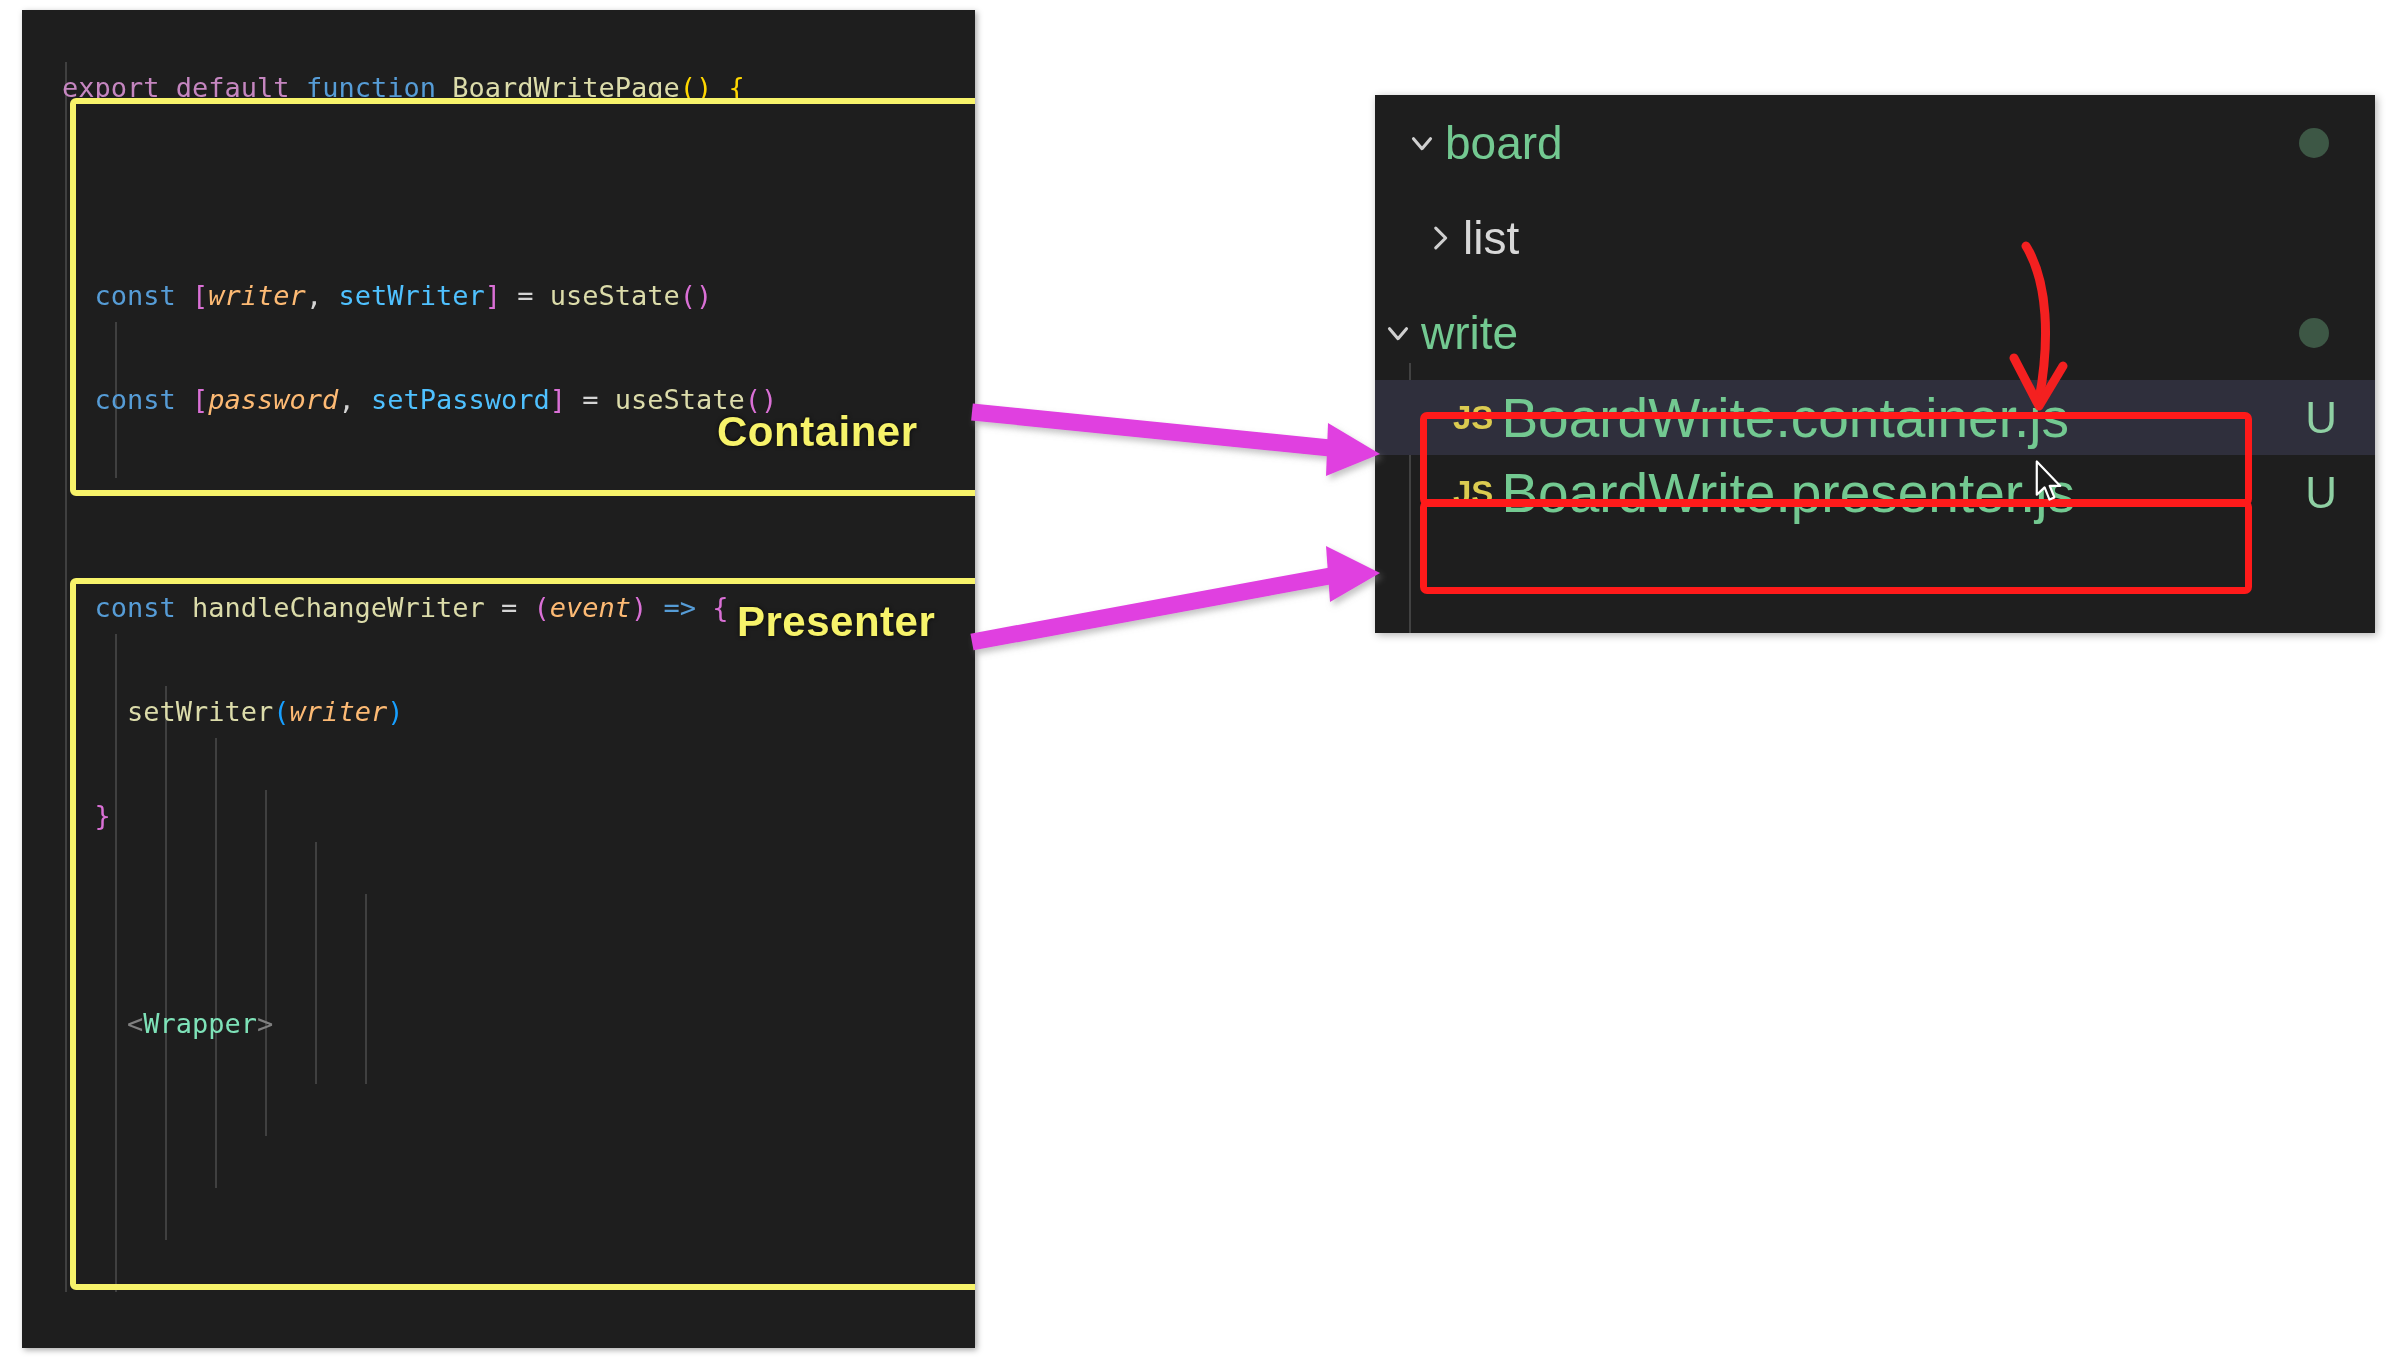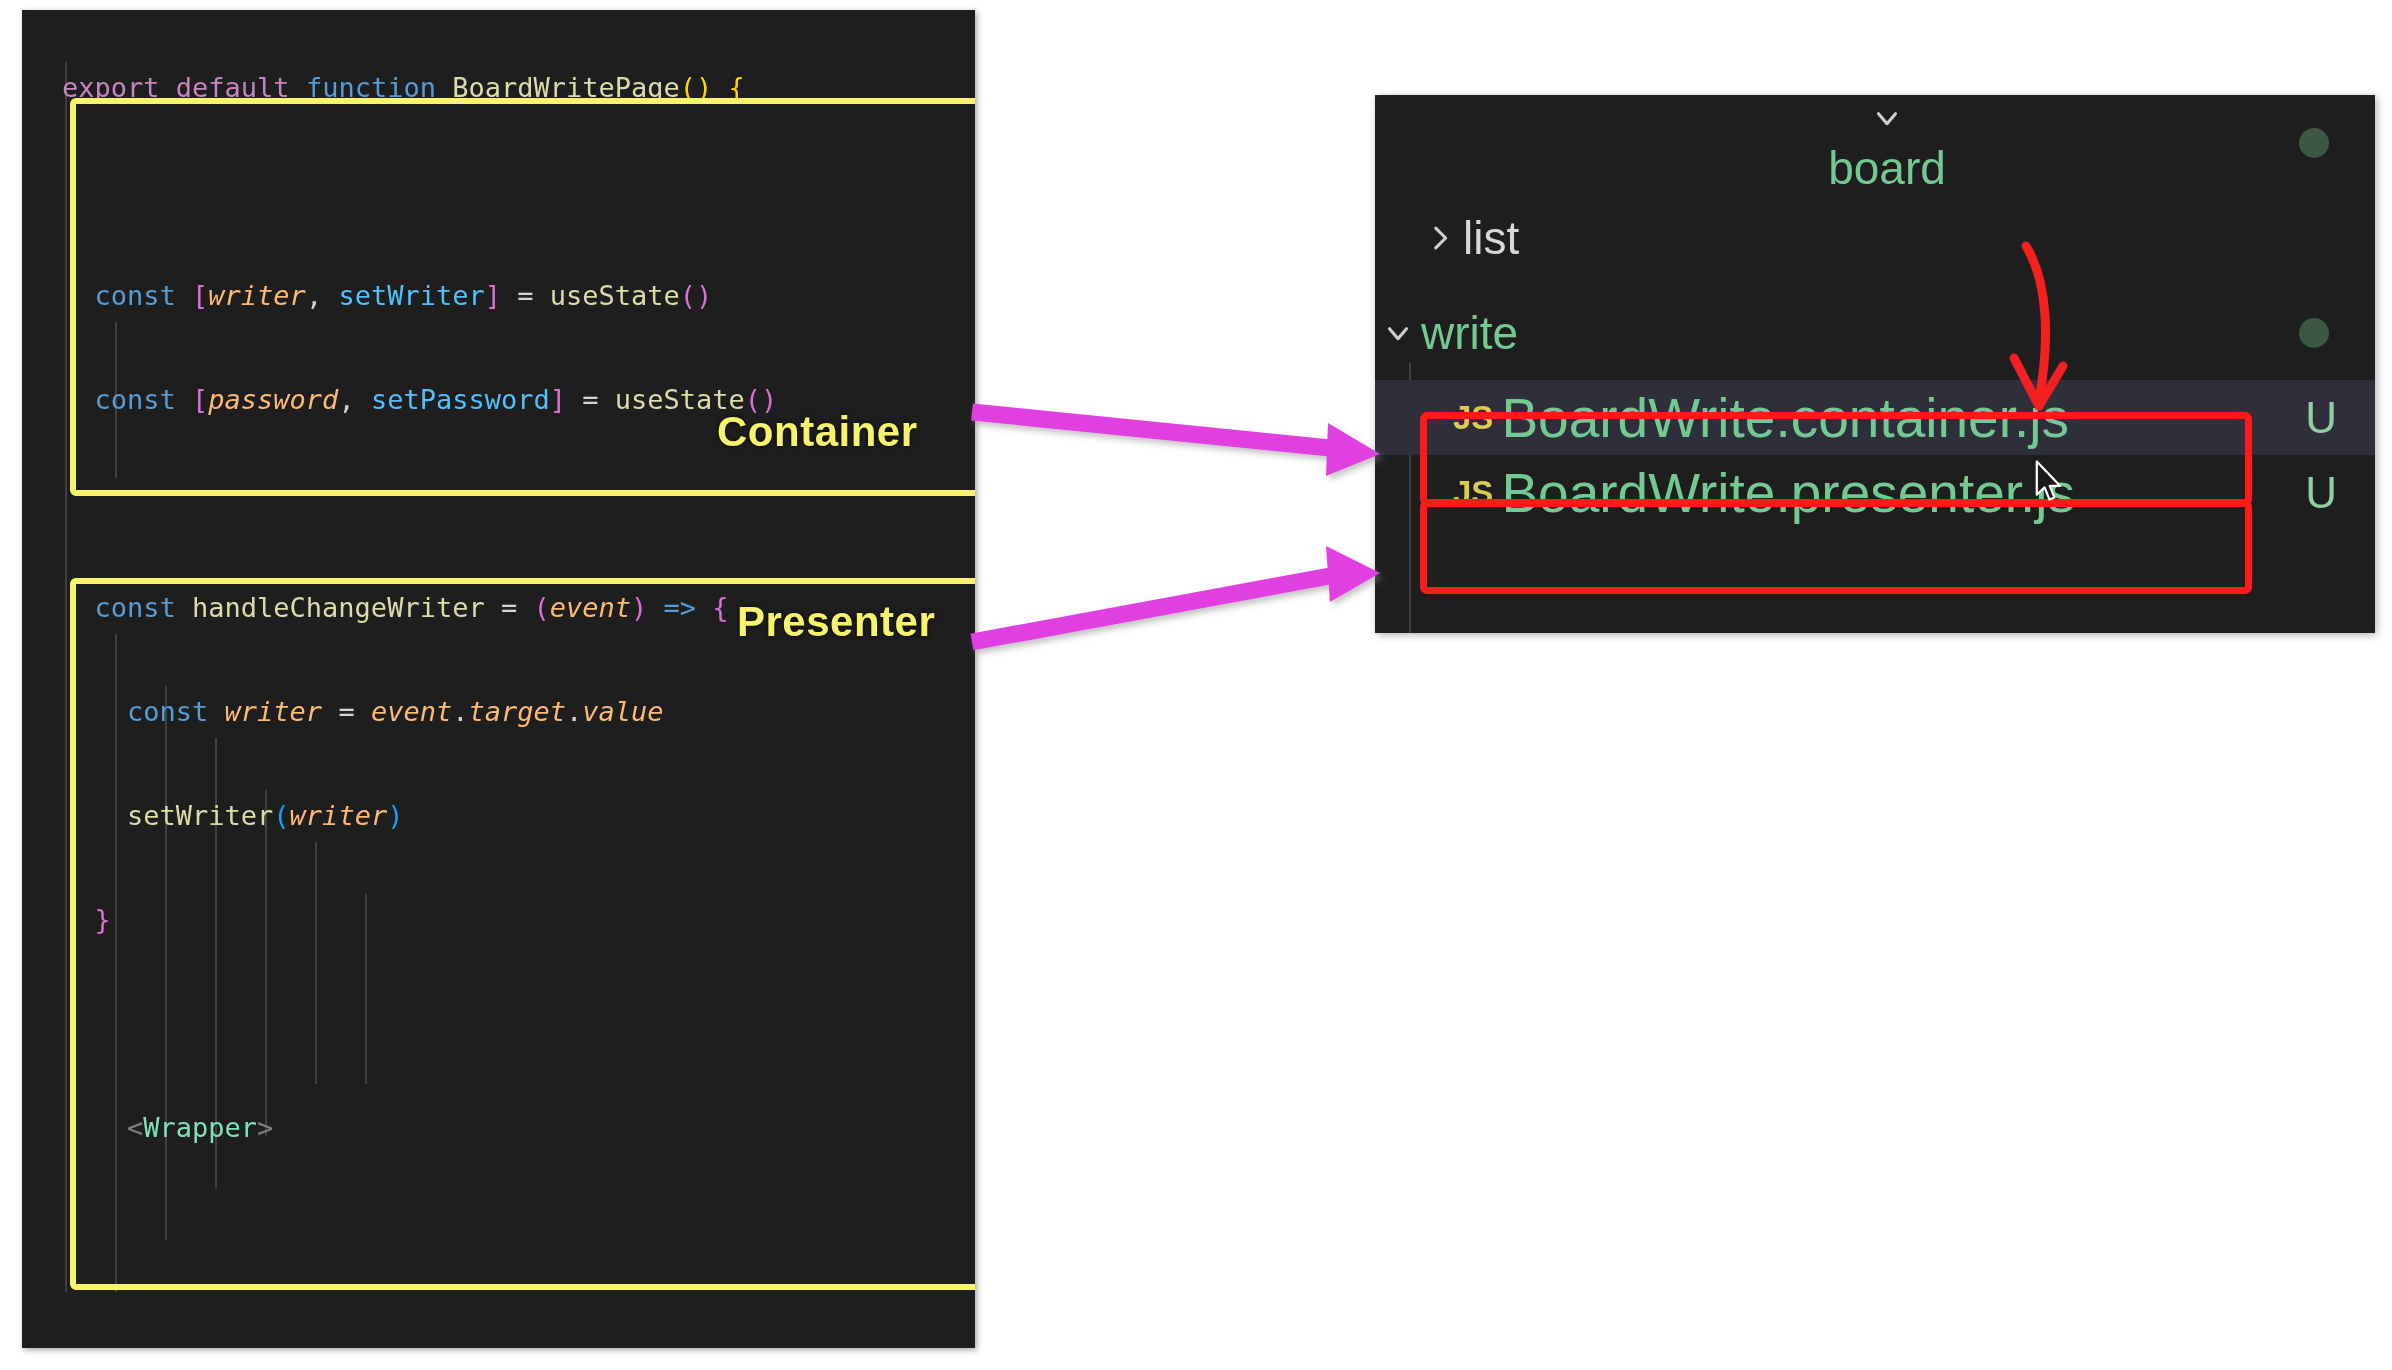--- a/index.html
+++ b/index.html
@@ -143,21 +143,20 @@
   <div class="guide" style="left:293px;top:832px;height:242px;"></div>
   <div class="guide" style="left:343px;top:884px;height:190px;"></div>
 
   <div class="code-lines">
 <span class="ln"><span class="kw">export</span> <span class="kw">default</span> <span class="kw2">function</span> <span class="fn">BoardWritePage</span><span class="paren-y">()</span> <span class="paren-y">{</span></span>
 <span class="ln"> </span>
 <span class="ln">  <span class="kw2">const</span> <span class="paren-p">[</span><span class="var">writer</span><span class="punc">,</span> <span class="var2">setWriter</span><span class="paren-p">]</span> <span class="op">=</span> <span class="fn">useState</span><span class="paren-p">()</span></span>
 <span class="ln">  <span class="kw2">const</span> <span class="paren-p">[</span><span class="var">password</span><span class="punc">,</span> <span class="var2">setPassword</span><span class="paren-p">]</span> <span class="op">=</span> <span class="fn">useState</span><span class="paren-p">()</span></span>
 <span class="ln"> </span>
 <span class="ln">  <span class="kw2">const</span> <span class="fn">handleChangeWriter</span> <span class="op">=</span> <span class="paren-p">(</span><span class="var">event</span><span class="paren-p">)</span> <span class="kw2">=&gt;</span> <span class="paren-p">{</span></span>
-<span class="ln">    <span class="kw2">const</span> <span class="var">writer</span> <span class="op">=</span> <span class="var">event</span><span class="punc">.</span><span class="var">target</span><span class="punc">.</span><span class="var">value</span></span>
 <span class="ln">    <span class="fn">setWriter</span><span class="paren-b">(</span><span class="var">writer</span><span class="paren-b">)</span></span>
 <span class="ln">  <span class="paren-p">}</span></span>
 <span class="ln"> </span>
 <span class="ln">    <span class="tagbr">&lt;</span><span class="tag">Wrapper</span><span class="tagbr">&gt;</span></span>
 
 
 
 
 
 
@@ -174,21 +173,21 @@
   <div class="hl-label" style="left:695px;top:398px;">Container</div>
 
   <div class="hl-box" style="left:48px;top:568px;width:900px;height:700px;"></div>
   <div class="hl-label" style="left:715px;top:588px;">Presenter</div>
 </div>
 
 <div class="abs" id="file-panel">
 
   <div class="tree-indent-guide" style="top:268px;bottom:0;"></div>
 
-  <div class="tree-row" style="padding-left:24px;flex-direction:column;">
+  <div class="tree-row" style="padding-left:24px;">
     <span class="chev">
       <svg width="34" height="34" viewBox="0 0 24 24" fill="none" stroke="#cfcfcf" stroke-width="2.2" stroke-linecap="round" stroke-linejoin="round">
           <polyline points="6 9 12 16 18 9"></polyline>
         </svg>
     </span>
     <span class="folder-name green">board</span>
     <span class="status-dot"></span>
   </div>
 
   <div class="tree-row" style="padding-left:42px;">

